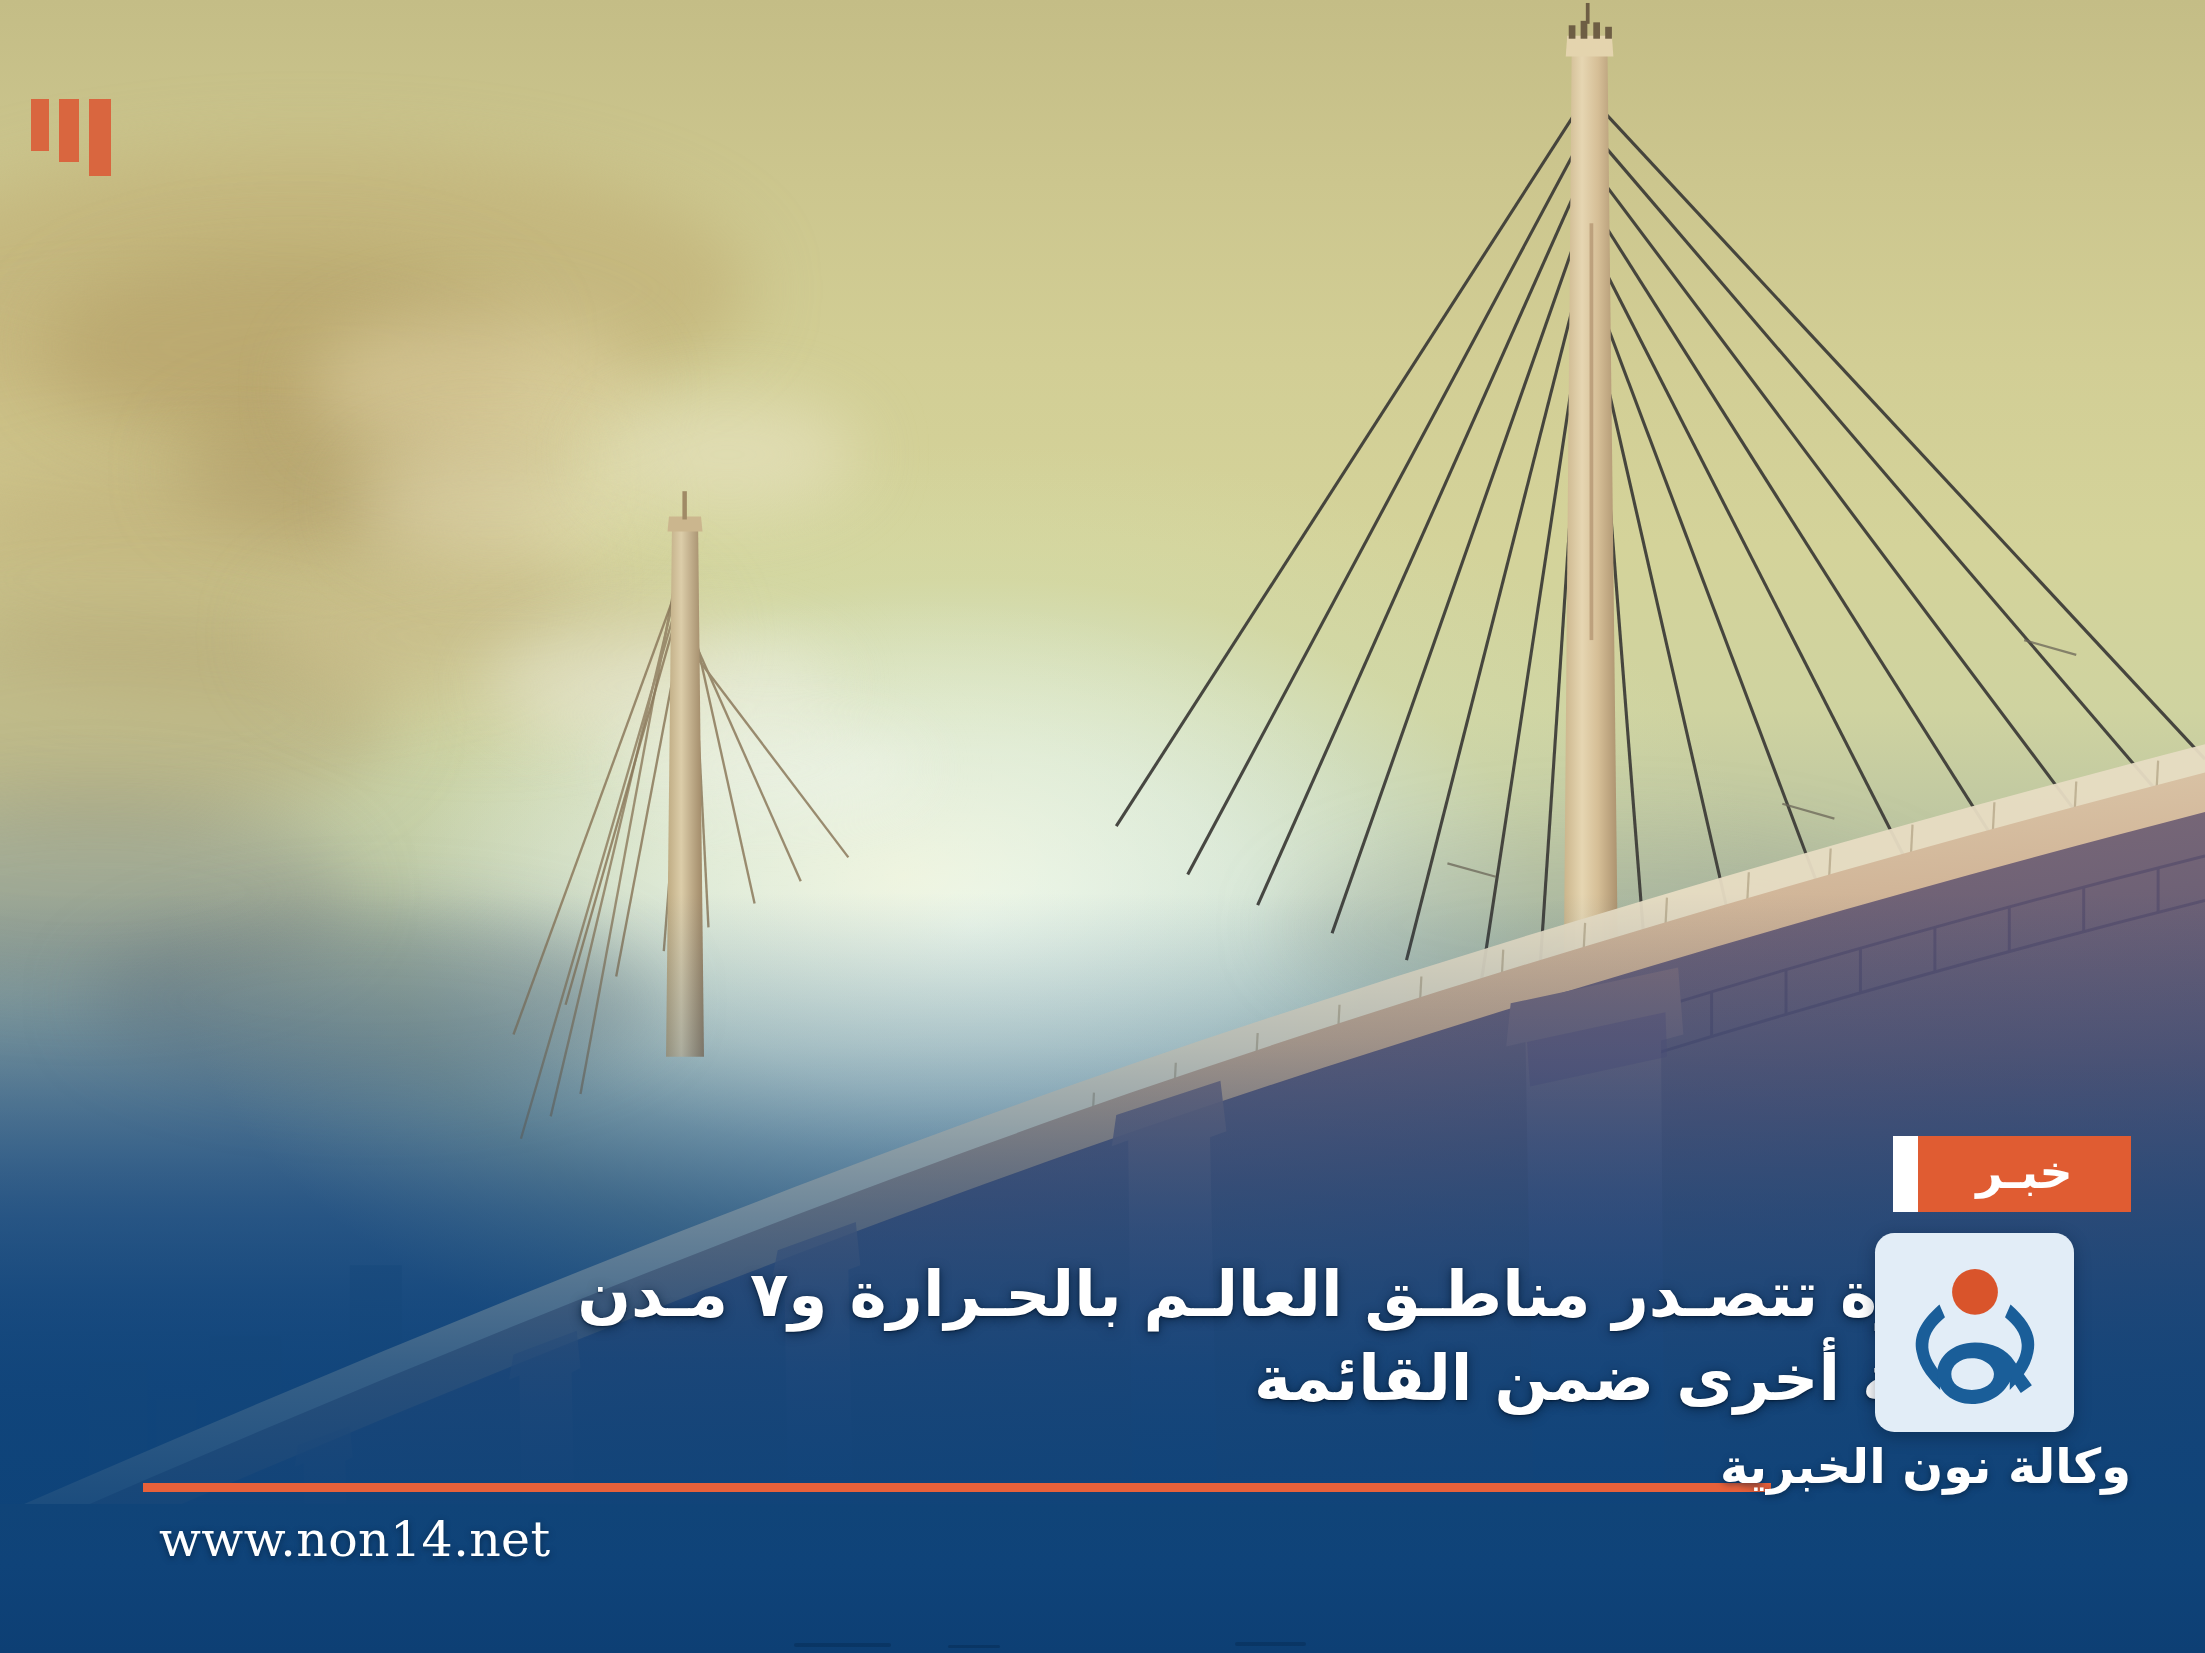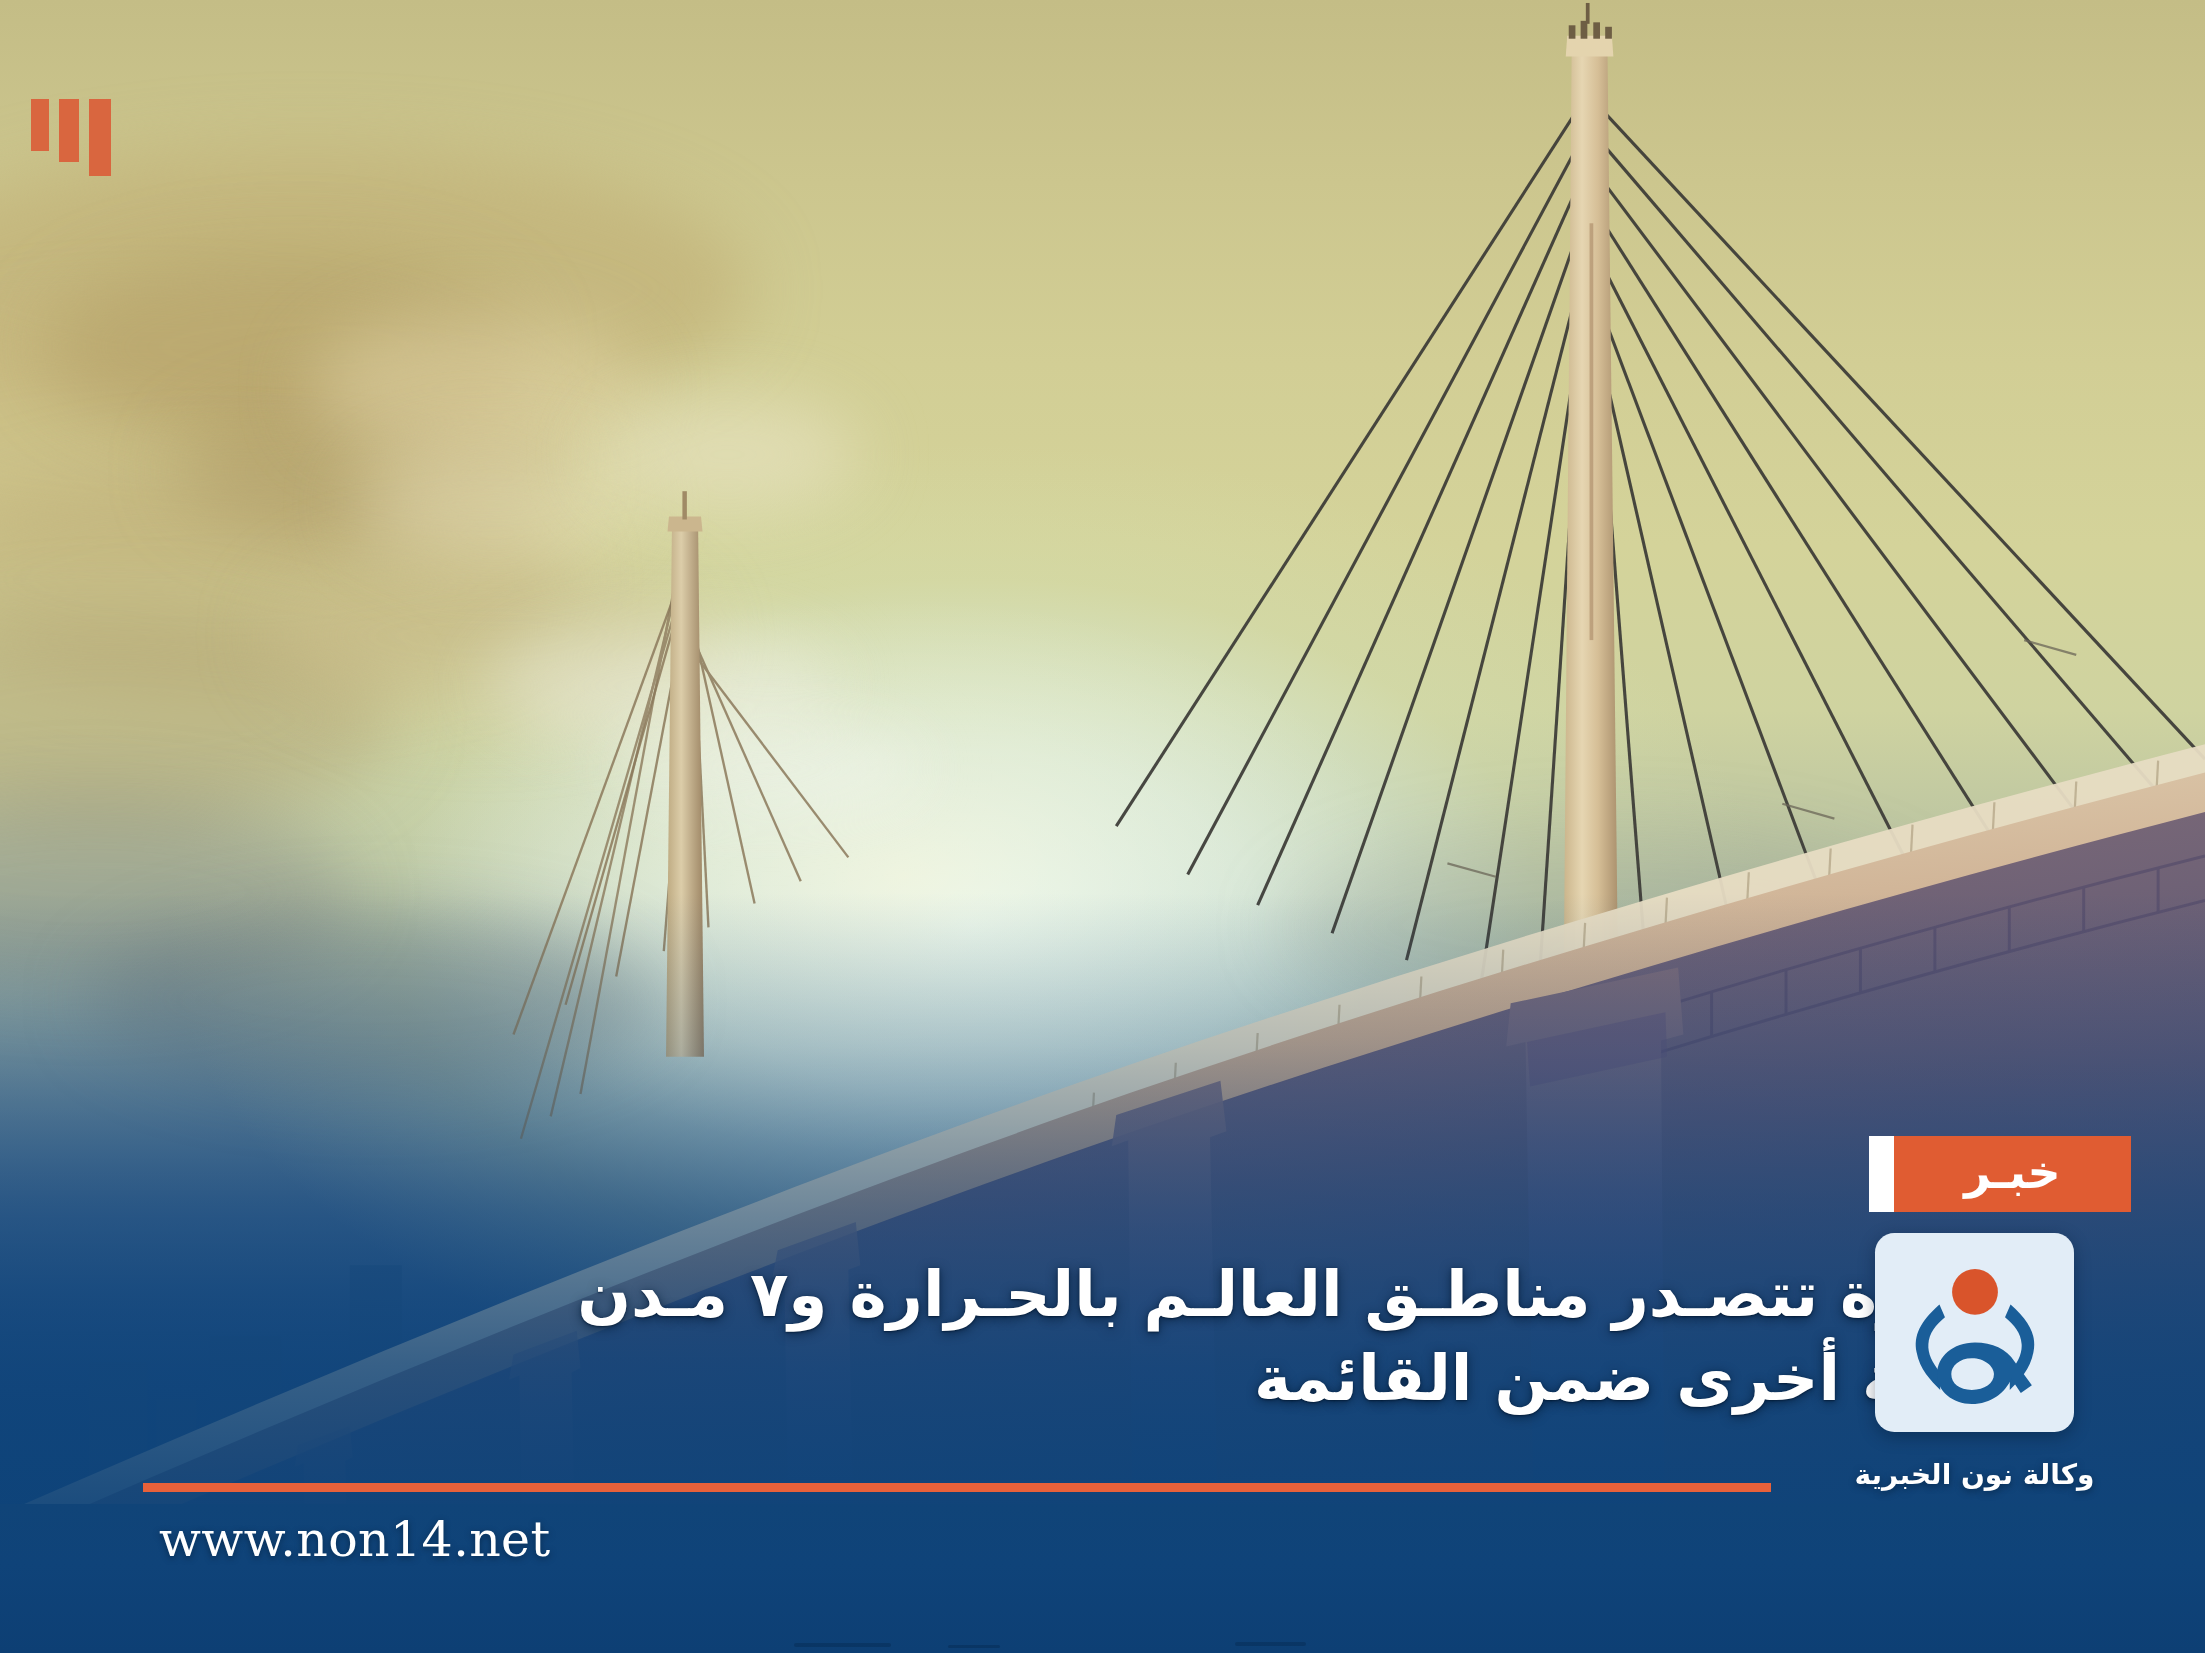--- a/index.html
+++ b/index.html
@@ -151,21 +151,21 @@
     position:absolute;
     right:74px;
     top:1136px;
     width:313px;
     text-align:center;
   }
 
   #newsbadge{
     position:relative;
     margin:0 0 21px auto;
-    width:262px;
+    width:238px;
     height:76px;
     display:flex;
     align-items:stretch;
     justify-content:flex-start;
   }
   #newsbadge .chip{
     flex:1 1 auto;
     background:#E05C32;
     display:flex;align-items:center;justify-content:center;
     color:#fff;
@@ -184,23 +184,23 @@
     width:199px;height:199px;
     margin:0 auto;
     background:#E2EDF7;
     border-radius:19.4px;
     box-shadow:0 4.5px 16.4px rgba(3,22,46,.38);
     display:flex;align-items:center;justify-content:center;
   }
   #logotile svg{display:block;width:158px;height:158px;}
 
   #agencyname{
-    margin-top:28px;
+    margin-top:8px;
     color:#ffffff;
-    font-size:28px;
+    font-size:48px;
     font-weight:700;
     line-height:1.1;
     white-space:nowrap;
     text-shadow:0 1.5px 7.4px rgba(4,26,52,.6);
   }
 </style>
 </head>
 <body>
 
 <div id="card">

